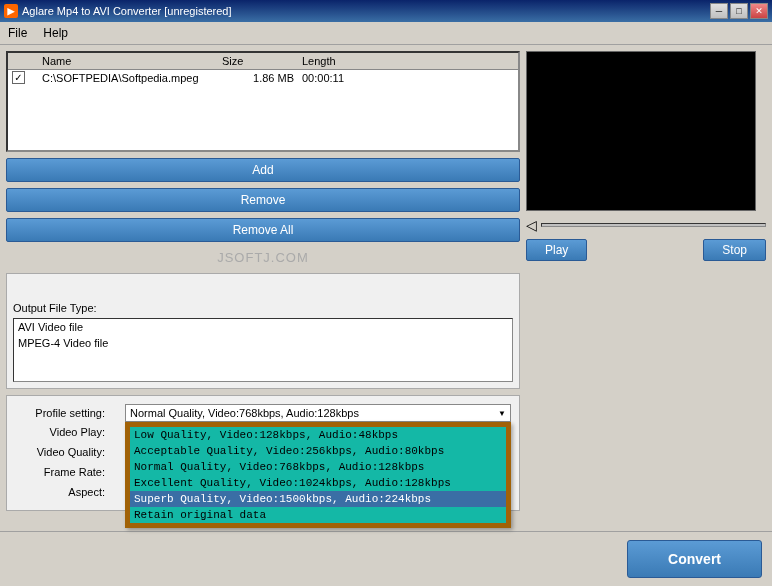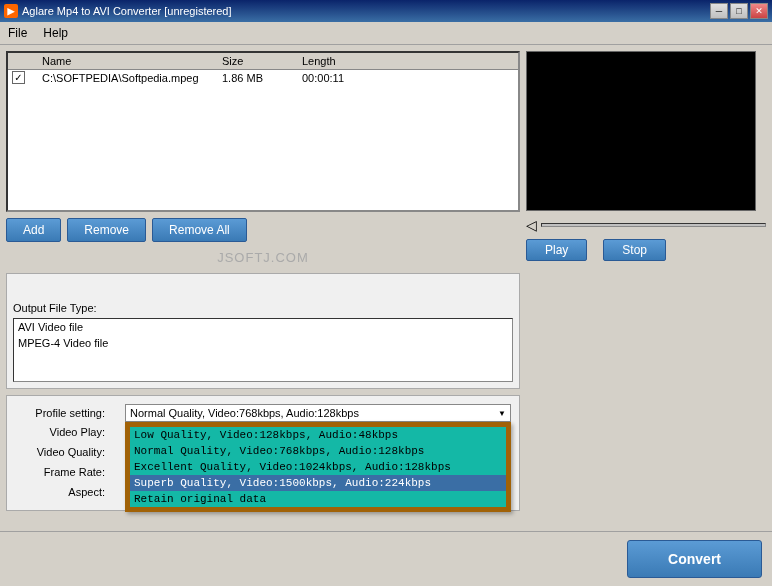--- a/index.html
+++ b/index.html
@@ -89,35 +89,36 @@
     .th-size { width: 80px; padding: 0 4px; font-size: 11px; }
     .th-length { width: 100px; padding: 0 4px; font-size: 11px; }
     .table-row {
       display: flex;
       align-items: center;
       padding: 1px 0;
       background: white;
     }
     .td-check { width: 30px; padding: 0 4px; display: flex; align-items: center; }
     .td-name { width: 180px; padding: 0 4px; font-size: 11px; }
-    .td-size { width: 80px; padding: 0 4px; font-size: 11px; }
+    .td-size { width: 80px; padding: 0 4px; font-size: 11px; text-align: right; }
     .td-length { width: 100px; padding: 0 4px; font-size: 11px; }
     .checkbox {
       width: 13px;
       height: 13px;
       border: 1px solid #666;
       background: white;
       display: flex;
       align-items: center;
       justify-content: center;
       font-size: 10px;
     }
     .action-buttons {
       display: flex;
       gap: 6px;
+      flex-direction: column;
     }
     .btn {
       padding: 4px 16px;
       background: linear-gradient(to bottom, #5b9bd5, #3a7ab5);
       color: white;
       border: 1px solid #2a5a95;
       cursor: pointer;
       font-size: 12px;
       border-radius: 2px;
     }
@@ -172,21 +173,21 @@
     }
     .slider {
       flex: 1;
       height: 4px;
       background: #c0c0c0;
       border: 1px inset #888;
     }
     .playback-buttons {
       display: flex;
       gap: 16px;
-      justify-content: flex-start;
+      justify-content: space-between;
     }
     .play-btn, .stop-btn {
       padding: 3px 18px;
       border: 1px solid #2a5a95;
       cursor: pointer;
       font-size: 12px;
       border-radius: 2px;
     }
     .play-btn {
       background: linear-gradient(to bottom, #5b9bd5, #3a7ab5);
@@ -327,20 +328,21 @@
 
       <div class="setting-row">
         <div class="setting-label">Profile setting:</div>
         <div style="flex:1; position:relative;">
           <div class="profile-dropdown-btn">
             <span>Normal Quality, Video:768kbps, Audio:128kbps</span>
             <span class="dropdown-arrow">▼</span>
           </div>
           <div class="dropdown-menu">
             <div class="dropdown-option">Low Quality, Video:128kbps, Audio:48kbps</div>
+            <div class="dropdown-option">Acceptable Quality, Video:256kbps, Audio:80kbps</div>
             <div class="dropdown-option">Normal Quality, Video:768kbps, Audio:128kbps</div>
             <div class="dropdown-option">Excellent Quality, Video:1024kbps, Audio:128kbps</div>
             <div class="dropdown-option selected">Superb Quality, Video:1500kbps, Audio:224kbps</div>
             <div class="dropdown-option">Retain original data</div>
           </div>
         </div>
       </div>
 
       <div class="setting-row">
         <div class="setting-label">Video Play:</div>

